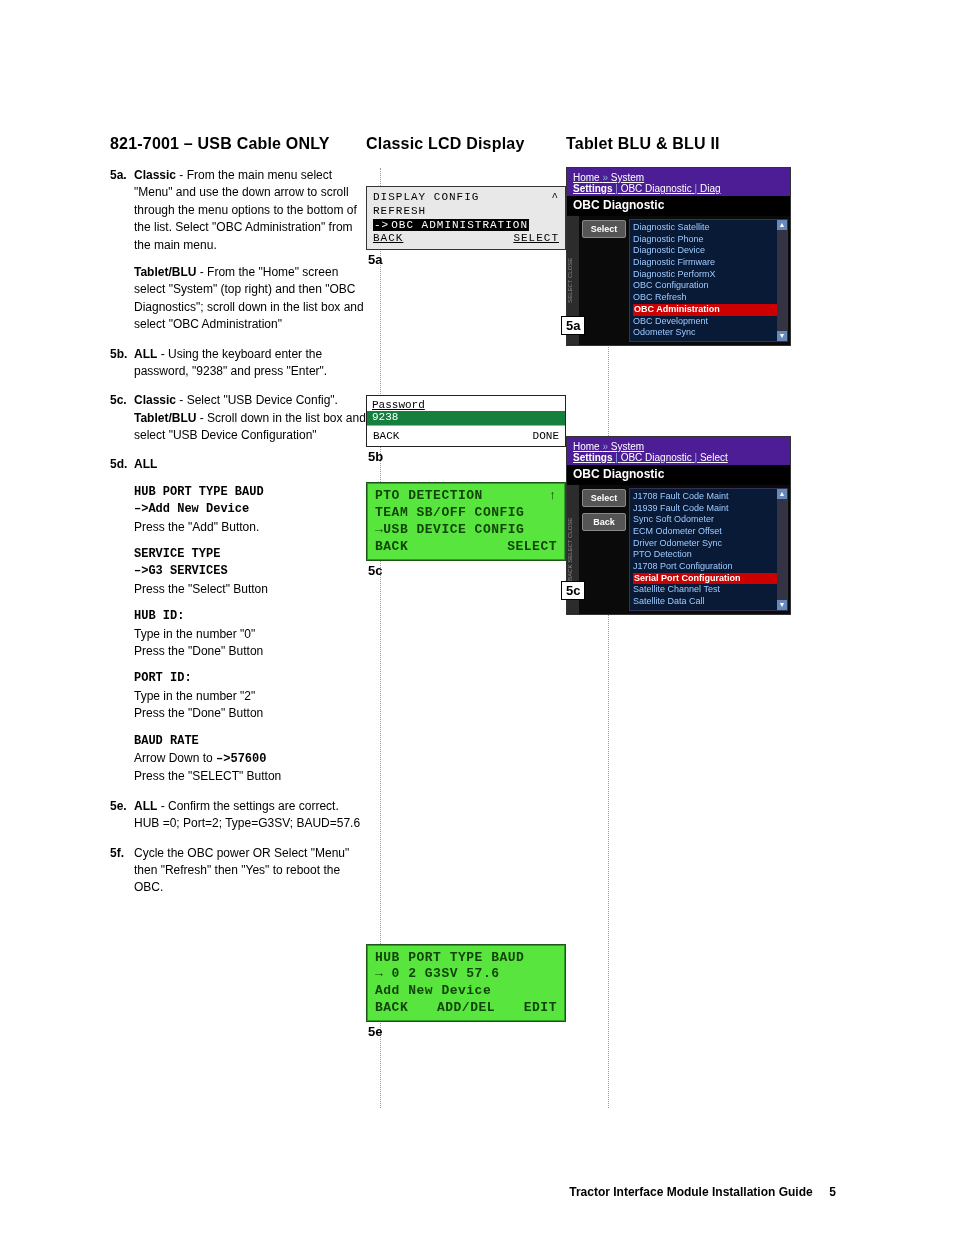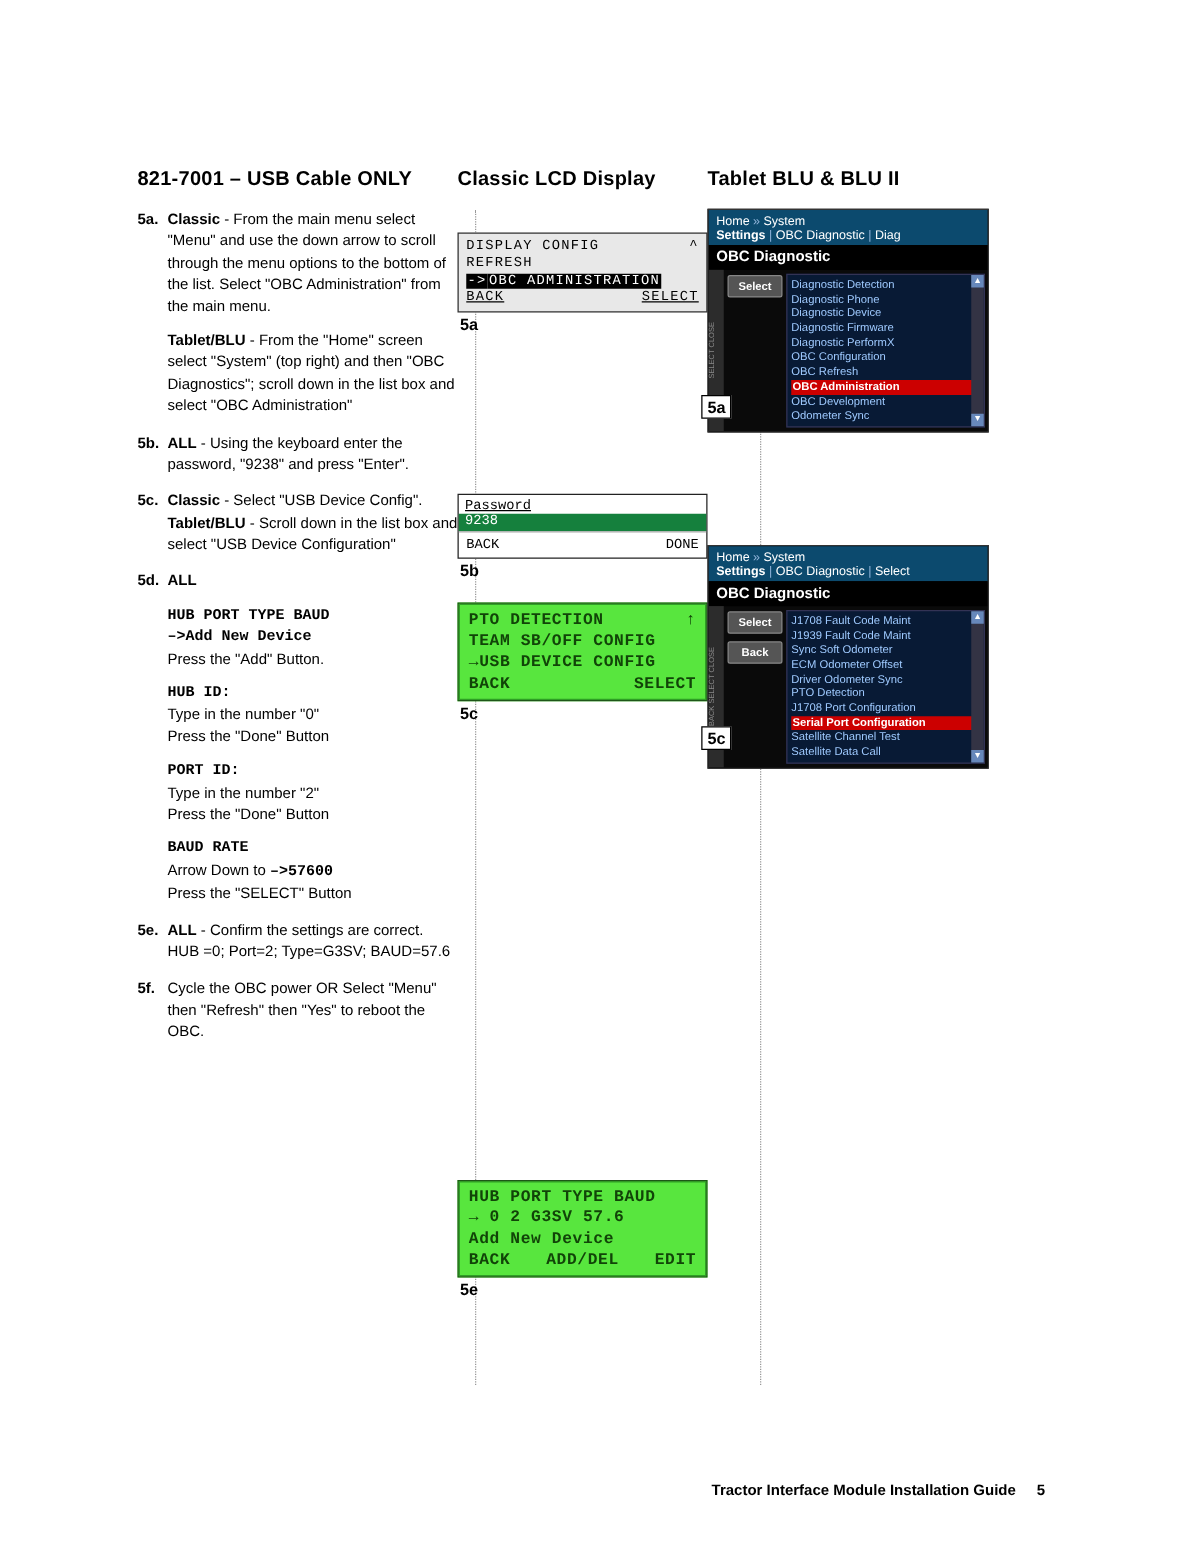--- a/index.html
+++ b/index.html
@@ -105,21 +105,21 @@
 .lcd-green .row { display: flex; justify-content: space-between; }
 
 
 .tablet {
   border: 1px solid #333;
   background: #000;
   color: #fff;
   font-size: 10px;
   position: relative;
 }
-.tablet .header { background: #0c4a6e; padding: 4px 6px 2px 6px; }
+.tablet .header { background: #4c1d95; padding: 4px 6px 2px 6px; text-decoration: underline; }
 .tablet .header .b1 { font-weight: bold; }
 .tablet .crumb { color: #8fb3d9; }
 .tablet .subttl { background: #000; color: #fff; font-weight: bold; padding: 2px 6px 4px 6px; font-size: 12px; }
 .tablet .body { background: #0a0a0a; display: flex; min-height: 100px; }
 .tablet .leftstrip { width: 12px; background: #2c2c2c; font-size: 6px; color: #888; text-align: center; writing-mode: vertical-rl; transform: rotate(180deg);}
 .tablet .btncol { width: 44px; padding: 4px 3px; }
 .tablet .tbtn { background: #555; color: #fff; font-size: 9px; font-weight: bold; text-align: center; padding: 3px 2px; border: 1px solid #888; border-radius: 2px; margin-bottom: 6px;}
 .tablet .listwrap { flex: 1; position: relative; background: #081a35; border: 1px solid #335; margin: 3px 2px 3px 0;}
 .tablet .list { font-size: 9px; color: #9fcaff; line-height: 1.3; padding: 2px 3px; }
 .tablet .list .sel { background: #cc0000; color: #fff; font-weight: bold; padding: 0 1px;}
@@ -170,20 +170,25 @@
         </li>
         <li>
           <span class="tag">5d.</span>
           <span class="b">ALL</span>
           <div class="sub">
             <div class="mono b">HUB PORT TYPE BAUD</div>
             <div class="mono b">–&gt;Add New Device</div>
             <div>Press the "Add" Button.</div>
           </div>
           <div class="sub">
+            <div class="mono b">SERVICE TYPE</div>
+            <div class="mono b">–&gt;G3 SERVICES</div>
+            <div>Press the "Select" Button</div>
+          </div>
+          <div class="sub">
             <div class="mono b">HUB ID:</div>
             <div>Type in the number "0"</div>
             <div>Press the "Done" Button</div>
           </div>
           <div class="sub">
             <div class="mono b">PORT ID:</div>
             <div>Type in the number "2"</div>
             <div>Press the "Done" Button</div>
           </div>
           <div class="sub">
@@ -266,21 +271,21 @@
           <span>Diag</span>
         </div>
         <div class="subttl">OBC Diagnostic</div>
         <div class="body">
           <div class="leftstrip">SELECT CLOSE</div>
           <div class="btncol">
             <div class="tbtn">Select</div>
           </div>
           <div class="listwrap">
             <div class="list" id="list5a">
-                <div>Diagnostic Detection</div>
+                <div>Diagnostic Satellite</div>
                 <div>Diagnostic Phone</div>
                 <div>Diagnostic Device</div>
                 <div>Diagnostic Firmware</div>
                 <div>Diagnostic PerformX</div>
                 <div>OBC Configuration</div>
                 <div>OBC Refresh</div>
                 <div class="sel">OBC Administration</div>
                 <div>OBC Development</div>
                 <div>Odometer Sync</div>
               </div>

